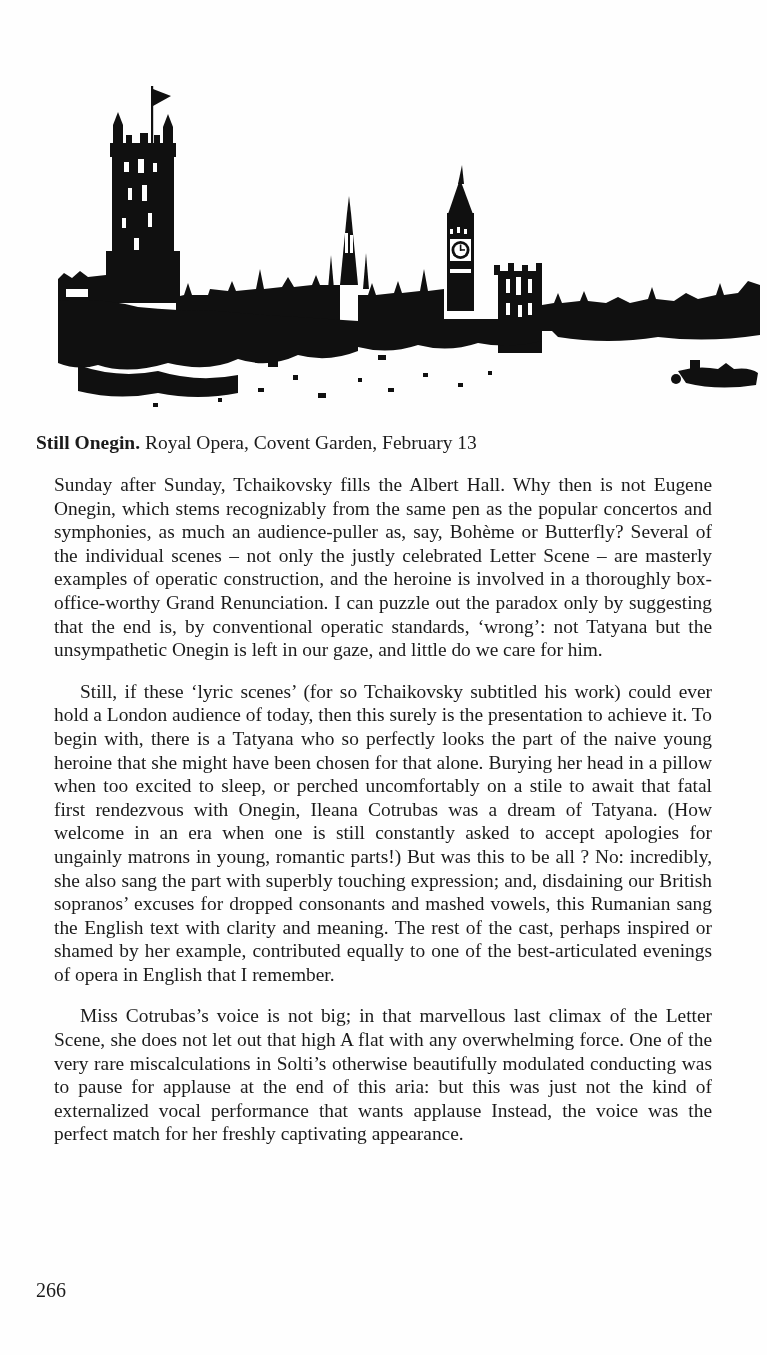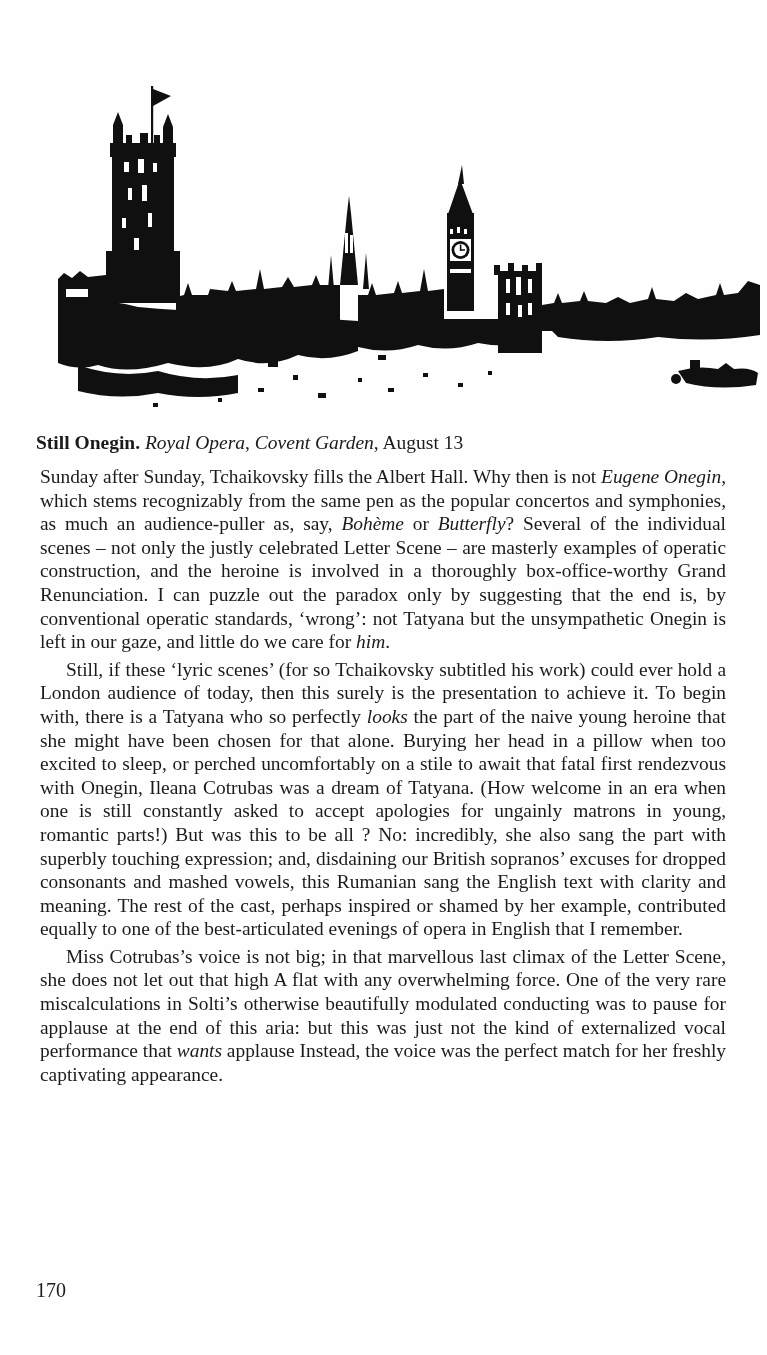--- a/index.html
+++ b/index.html
@@ -28,27 +28,27 @@
   .review{
     position:absolute;left:36px;top:431px;width:694px;
   }
   .heading{
     font-size:19.5px;line-height:24px;
     margin:0 0 10px 0;
   }
   .body-para{
     font-size:19.4px;line-height:23.6px;
     text-align:justify;
-    margin:4px;
+    margin:18px;
     hyphens:auto;
     -webkit-hyphens:auto;
   }
   .body-para.indent{text-indent:26px;}
   .run{white-space:pre-wrap;}
-  .run-italic{font-style:italic;}
+  .run-italic{}
   .run-bold{font-weight:700;}
   .page-number{
     position:absolute;left:36px;top:1278px;
     font-size:20px;line-height:24px;
   }
 </style>
 </head>
 <body>
 
 <div class="page">
@@ -151,23 +151,23 @@
         <rect x="470" y="196" width="4" height="14"></rect>
         <rect x="448" y="220" width="4" height="12"></rect>
         <rect x="460" y="222" width="4" height="12"></rect>
         <rect x="470" y="220" width="4" height="12"></rect>
         <rect x="8" y="206" width="22" height="8"></rect>
       </g>
     </svg>
   </div>
 
   <div class="review">
-    <p class="heading"><span class="run run-bold">Still Onegin.</span><span class="run run-normal"> </span><span class="run run-italic">Royal Opera</span><span class="run run-normal">, </span><span class="run run-italic">Covent Garden</span><span class="run run-normal">, August 13</span></p>
+    <p class="heading"><span class="run run-bold">Still Onegin.</span><span class="run run-normal"> </span><span class="run run-italic">Royal Opera</span><span class="run run-normal">, </span><span class="run run-italic">Covent Garden</span><span class="run run-normal">, February 13</span></p>
     <div>
         <p class="body-para"><span class="run run-normal">Sunday after Sunday, Tchaikovsky fills the Albert Hall. Why then is not </span><span class="run run-italic">Eugene Onegin</span><span class="run run-normal">, which stems recognizably from the same pen as the popular concertos and symphonies, as much an audience-puller as, say, </span><span class="run run-italic">Bohème</span><span class="run run-normal"> or </span><span class="run run-italic">Butterfly</span><span class="run run-normal">? Several of the individual scenes – not only the justly celebrated Letter Scene – are masterly examples of operatic construction, and the heroine is involved in a thoroughly box-office-worthy Grand Renunciation. I can puzzle out the paradox only by suggesting that the end is, by conventional operatic standards, ‘wrong’: not Tatyana but the unsympathetic Onegin is left in our gaze, and little do we care for </span><span class="run run-italic">him</span><span class="run run-normal">.</span></p>
         <p class="body-para indent"><span class="run run-normal">Still, if these ‘lyric scenes’ (for so Tchaikovsky subtitled his work) could ever hold a London audience of today, then this surely is the presentation to achieve it. To begin with, there is a Tatyana who so perfectly </span><span class="run run-italic">looks</span><span class="run run-normal"> the part of the naive young heroine that she might have been chosen for that alone. Burying her head in a pillow when too excited to sleep, or perched uncomfortably on a stile to await that fatal first rendezvous with Onegin, Ileana Cotrubas was a dream of Tatyana. (How welcome in an era when one is still constantly asked to accept apologies for ungainly matrons in young, romantic parts!) But was this to be all ? No: incredibly, she also sang the part with superbly touching expression; and, disdaining our British sopranos’ excuses for dropped consonants and mashed vowels, this Rumanian sang the English text with clarity and meaning. The rest of the cast, perhaps inspired or shamed by her example, contributed equally to one of the best-articulated evenings of opera in English that I remember.</span></p>
         <p class="body-para indent"><span class="run run-normal">Miss Cotrubas’s voice is not big; in that marvellous last climax of the Letter Scene, she does not let out that high A flat with any overwhelming force. One of the very rare miscalculations in Solti’s otherwise beautifully modulated conducting was to pause for applause at the end of this aria: but this was just not the kind of externalized vocal performance that </span><span class="run run-italic">wants</span><span class="run run-normal"> applause Instead, the voice was the perfect match for her freshly captivating appearance.</span></p>
       </div>
   </div>
 
-  <div class="page-number">170</div>
+  <div class="page-number">266</div>
 
 </div>
 
 </body></html>

